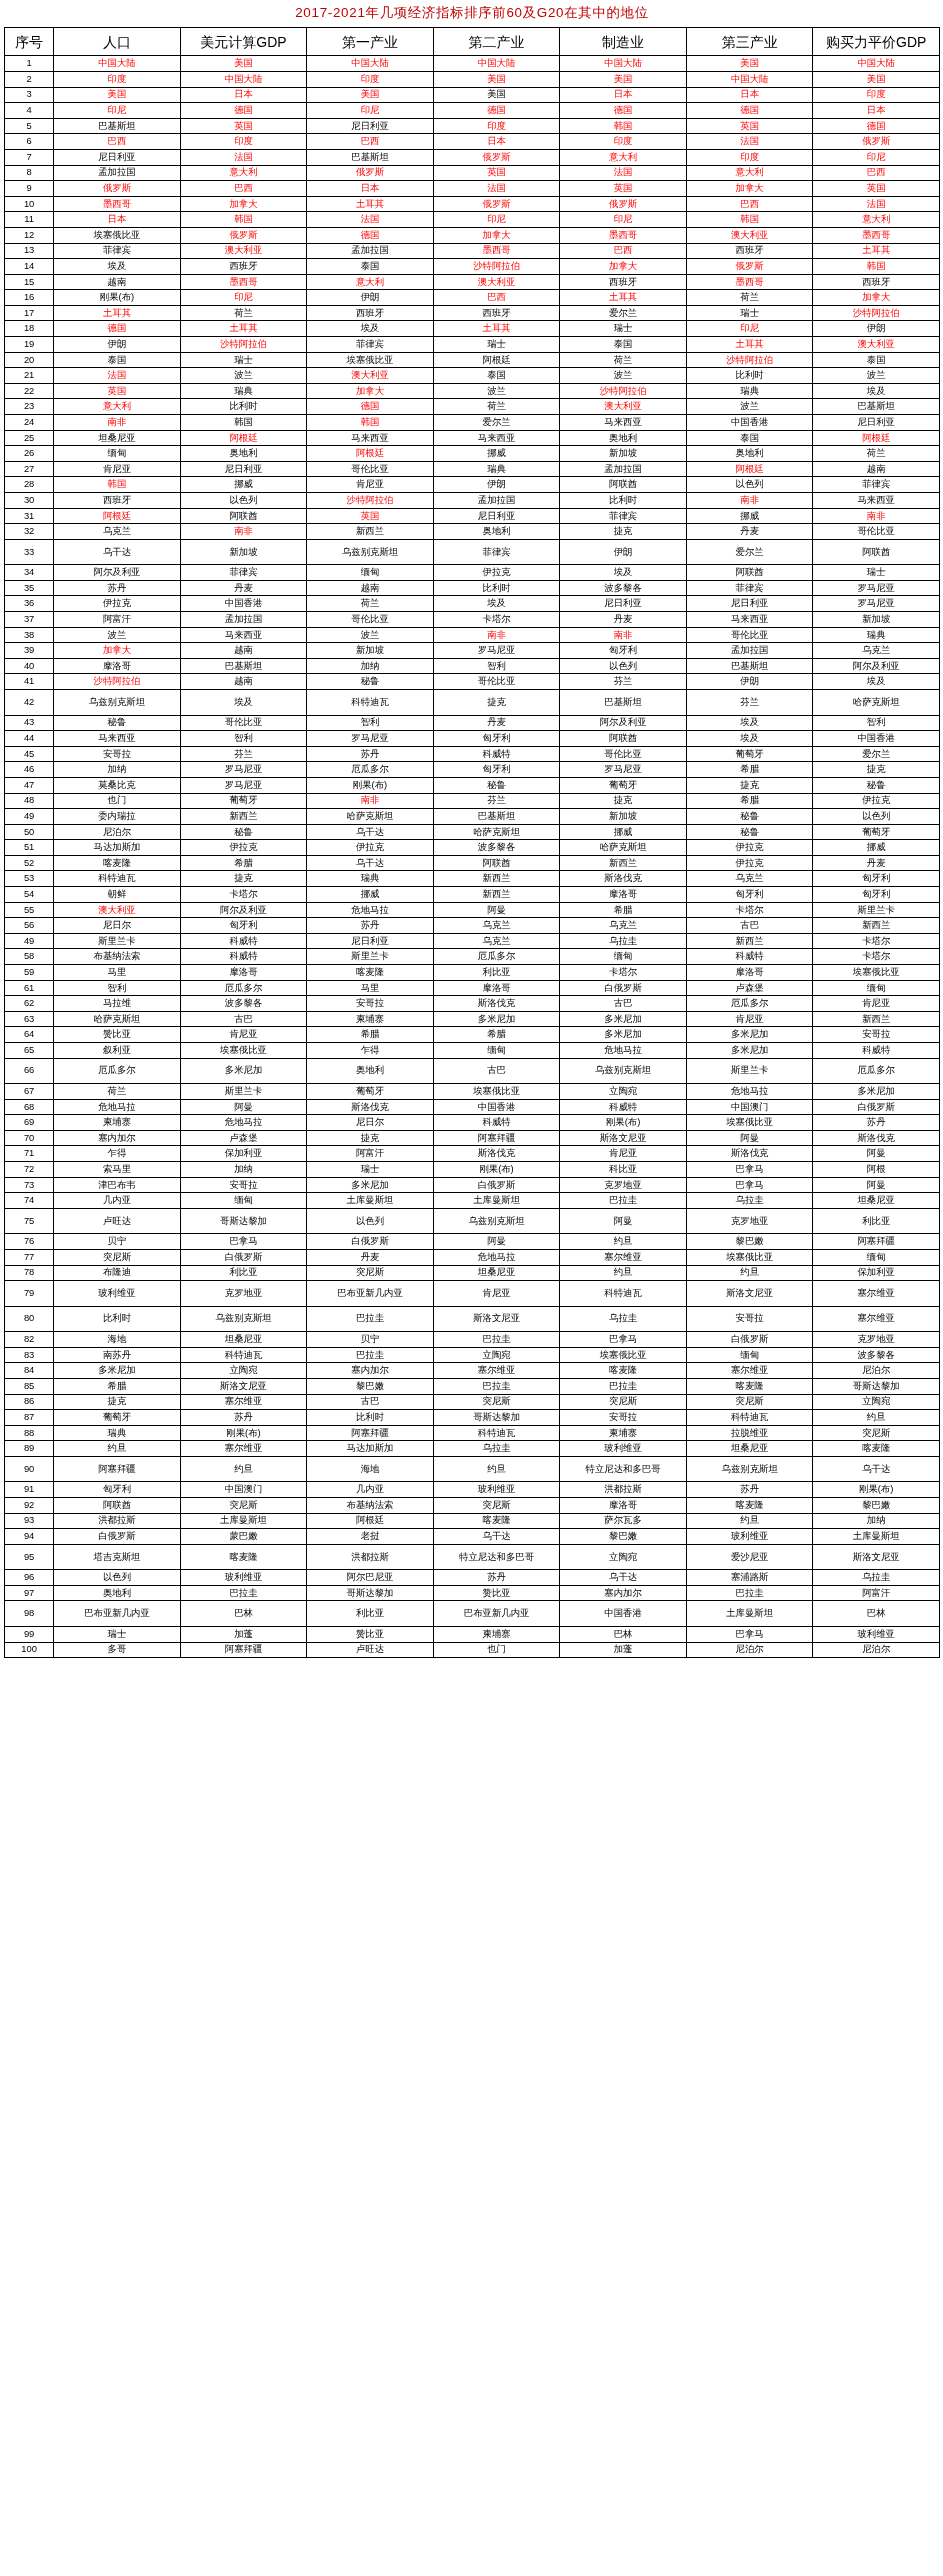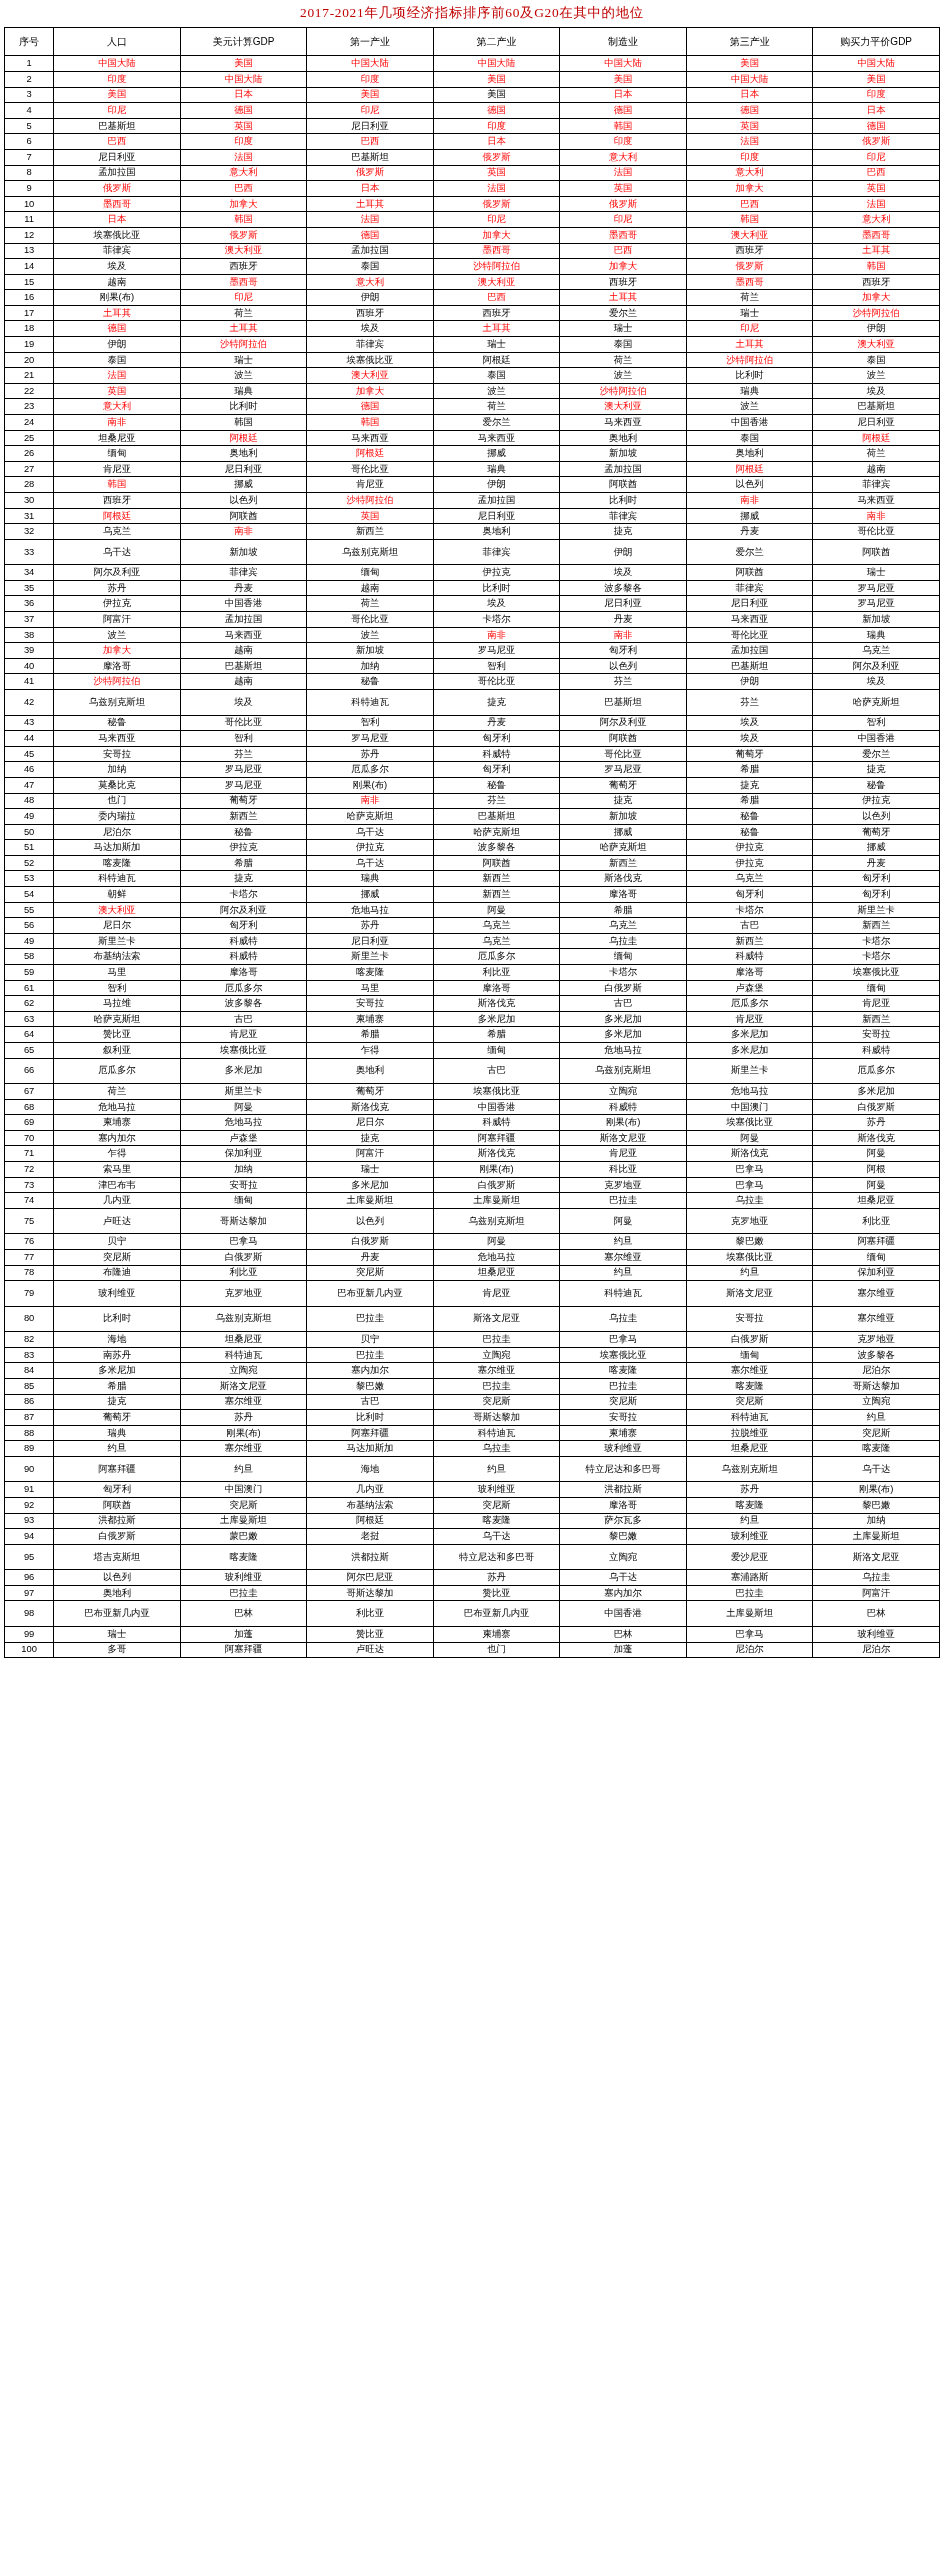--- a/index.html
+++ b/index.html
@@ -3,21 +3,21 @@
 <meta charset="utf-8">
 <style>
   html,body{margin:0;padding:0;background:#ffffff;}
   body{font-family:"Liberation Sans","DejaVu Sans",sans-serif;}
   #page{width:944px;position:relative;background:#fff;}
   .title{
     text-align:center;
     color:#c00000;
     font-size:13.4px;
     padding:4px 0 5.4px 0;
-    font-family:Liberation Serif, serif;
+    font-family:Liberation Sans, sans-serif;
     letter-spacing:0.7px;
   }
   table.grid{
     border-collapse:collapse;
     width:936px;
     margin:0 4px;
     table-layout:fixed;
   }
   table.grid th, table.grid td{
     border:0.7px solid #000;
@@ -25,21 +25,21 @@
     line-height:1.15;
     padding:1.3px 2px;
     text-align:center;
     vertical-align:middle;
     height:12px;
     overflow:hidden;
     white-space:nowrap;
   }
   table.grid th{
     font-weight:normal;
-    font-size:10px;
+    font-size:14px;
     height:23px;
     padding:2px 1.3px;
   }
   col.c0{width:35px;}
   col.c1{width:90px;}
   col.c2{width:90px;}
   col.c3{width:90px;}
   col.c4{width:90px;}
   col.c5{width:90px;}
   col.c6{width:90px;}

